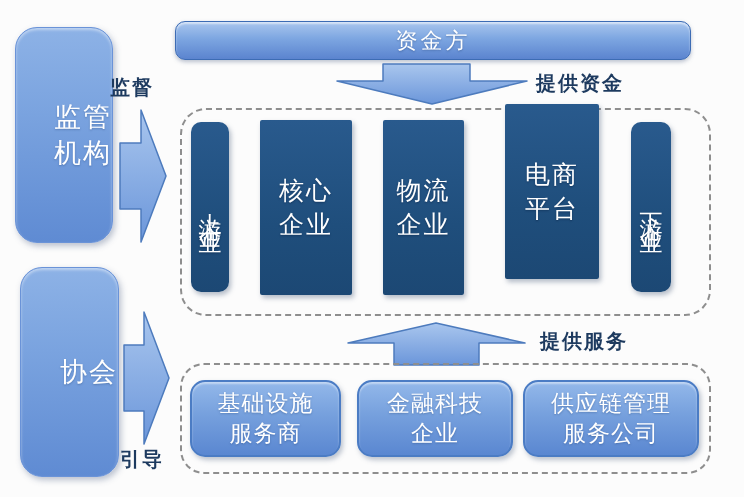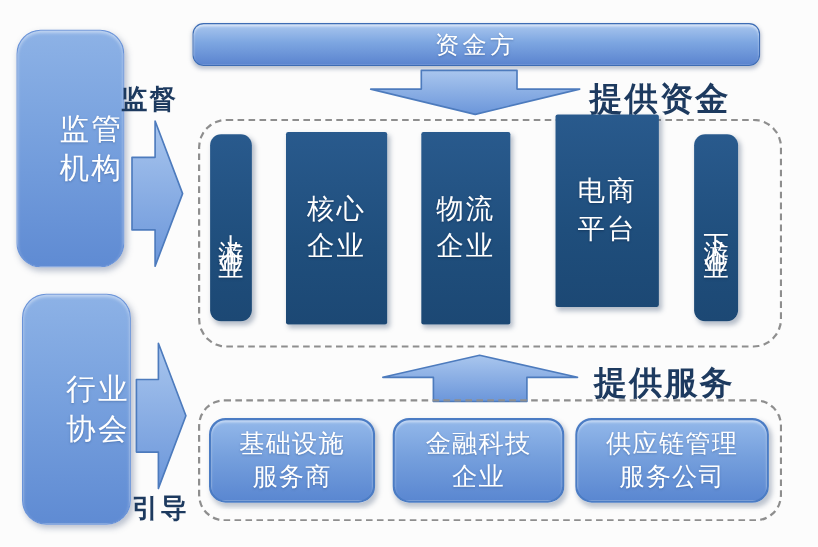--- a/index.html
+++ b/index.html
@@ -54,38 +54,37 @@
     box-shadow:2px 3px 5px rgba(70,90,120,.35), inset 0 2px 2px rgba(255,255,255,.45);
     display:flex;flex-direction:column;align-items:center;justify-content:center;
     color:#fff;font-size:23px;line-height:1.3;letter-spacing:1px;
     text-shadow:0 1px 2px rgba(30,60,110,.35);
   }
   
   .flow-label{
     position:absolute;color:#1d3a5f;font-weight:bold;white-space:nowrap;
     letter-spacing:2px;
   }
-  .flow-label.big{font-size:24px;}
-  .flow-label.med{font-size:30px;}
+  .flow-label.big{font-size:20px;}
+  .flow-label.med{font-size:20px;}
   
   .arrow-svg{position:absolute;overflow:visible;}
   .arrow-svg polygon{stroke:#4d7bbd;stroke-width:1.5;stroke-linejoin:round;}
 </style>
 </head>
 <body>
 
 <div class="stage">
 
   <div class="side-box" style="left:15px;top:27px;width:96px;height:214px;">
     <div>监管</div>
     <div>机构</div>
   </div>
 
   <div class="side-box" style="left:20px;top:267px;width:97px;height:208px;">
-    <div>行业</div>
     <div>协会</div>
   </div>
 
   <div class="flow-label big" style="left:110px;top:74px;">监督</div>
   <div class="flow-label big" style="left:120px;top:446px;">引导</div>
 
   <svg class="arrow-svg" style="left:120px;top:110px;" width="46" height="132" viewBox="0 0 46 132">
     <defs>
       <linearGradient id="gA" x1="0" y1="0" x2="0" y2="1">
         <stop offset="0" stop-color="#a9c6ee"></stop>

